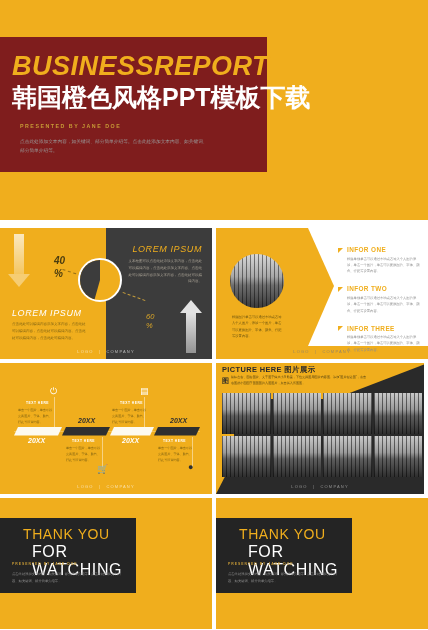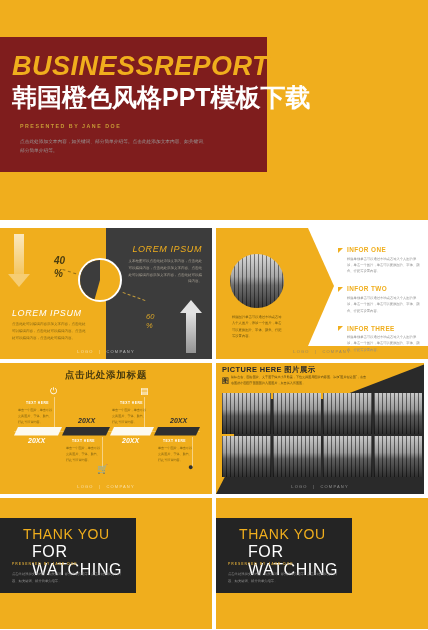--- a/index.html
+++ b/index.html
@@ -355,21 +355,20 @@
     </div>
 
     <div class="footer on-white">
       <span>LOGO</span>
       <span class="sep">|</span>
       <span>COMPANY</span>
     </div>
   </section>
 
   <section class="slide" id="slide-timeline">
-    <div class="t-title">点击此处添加标题</div>
 
     <div class="axis"></div>
 
     <div class="tl-icon" style="left:50px; top:24px;">⏻</div>
     <div class="tl-stem" style="left:54px; top:34px; height:30px;"></div>
     <div class="tl-texthead" style="left:26px; top:38px;">TEXT HERE</div>
     <div class="tl-textbody" style="left:18px; top:44px;">单击一个图片，单击可以更换图片、字体、颜色、行距等设置内容。</div>
     <div class="tl-bar light" style="left:14px; top:64px; width:48px;"></div>
     <div class="tl-year" style="left:28px; top:74px;">20XX</div>
 

